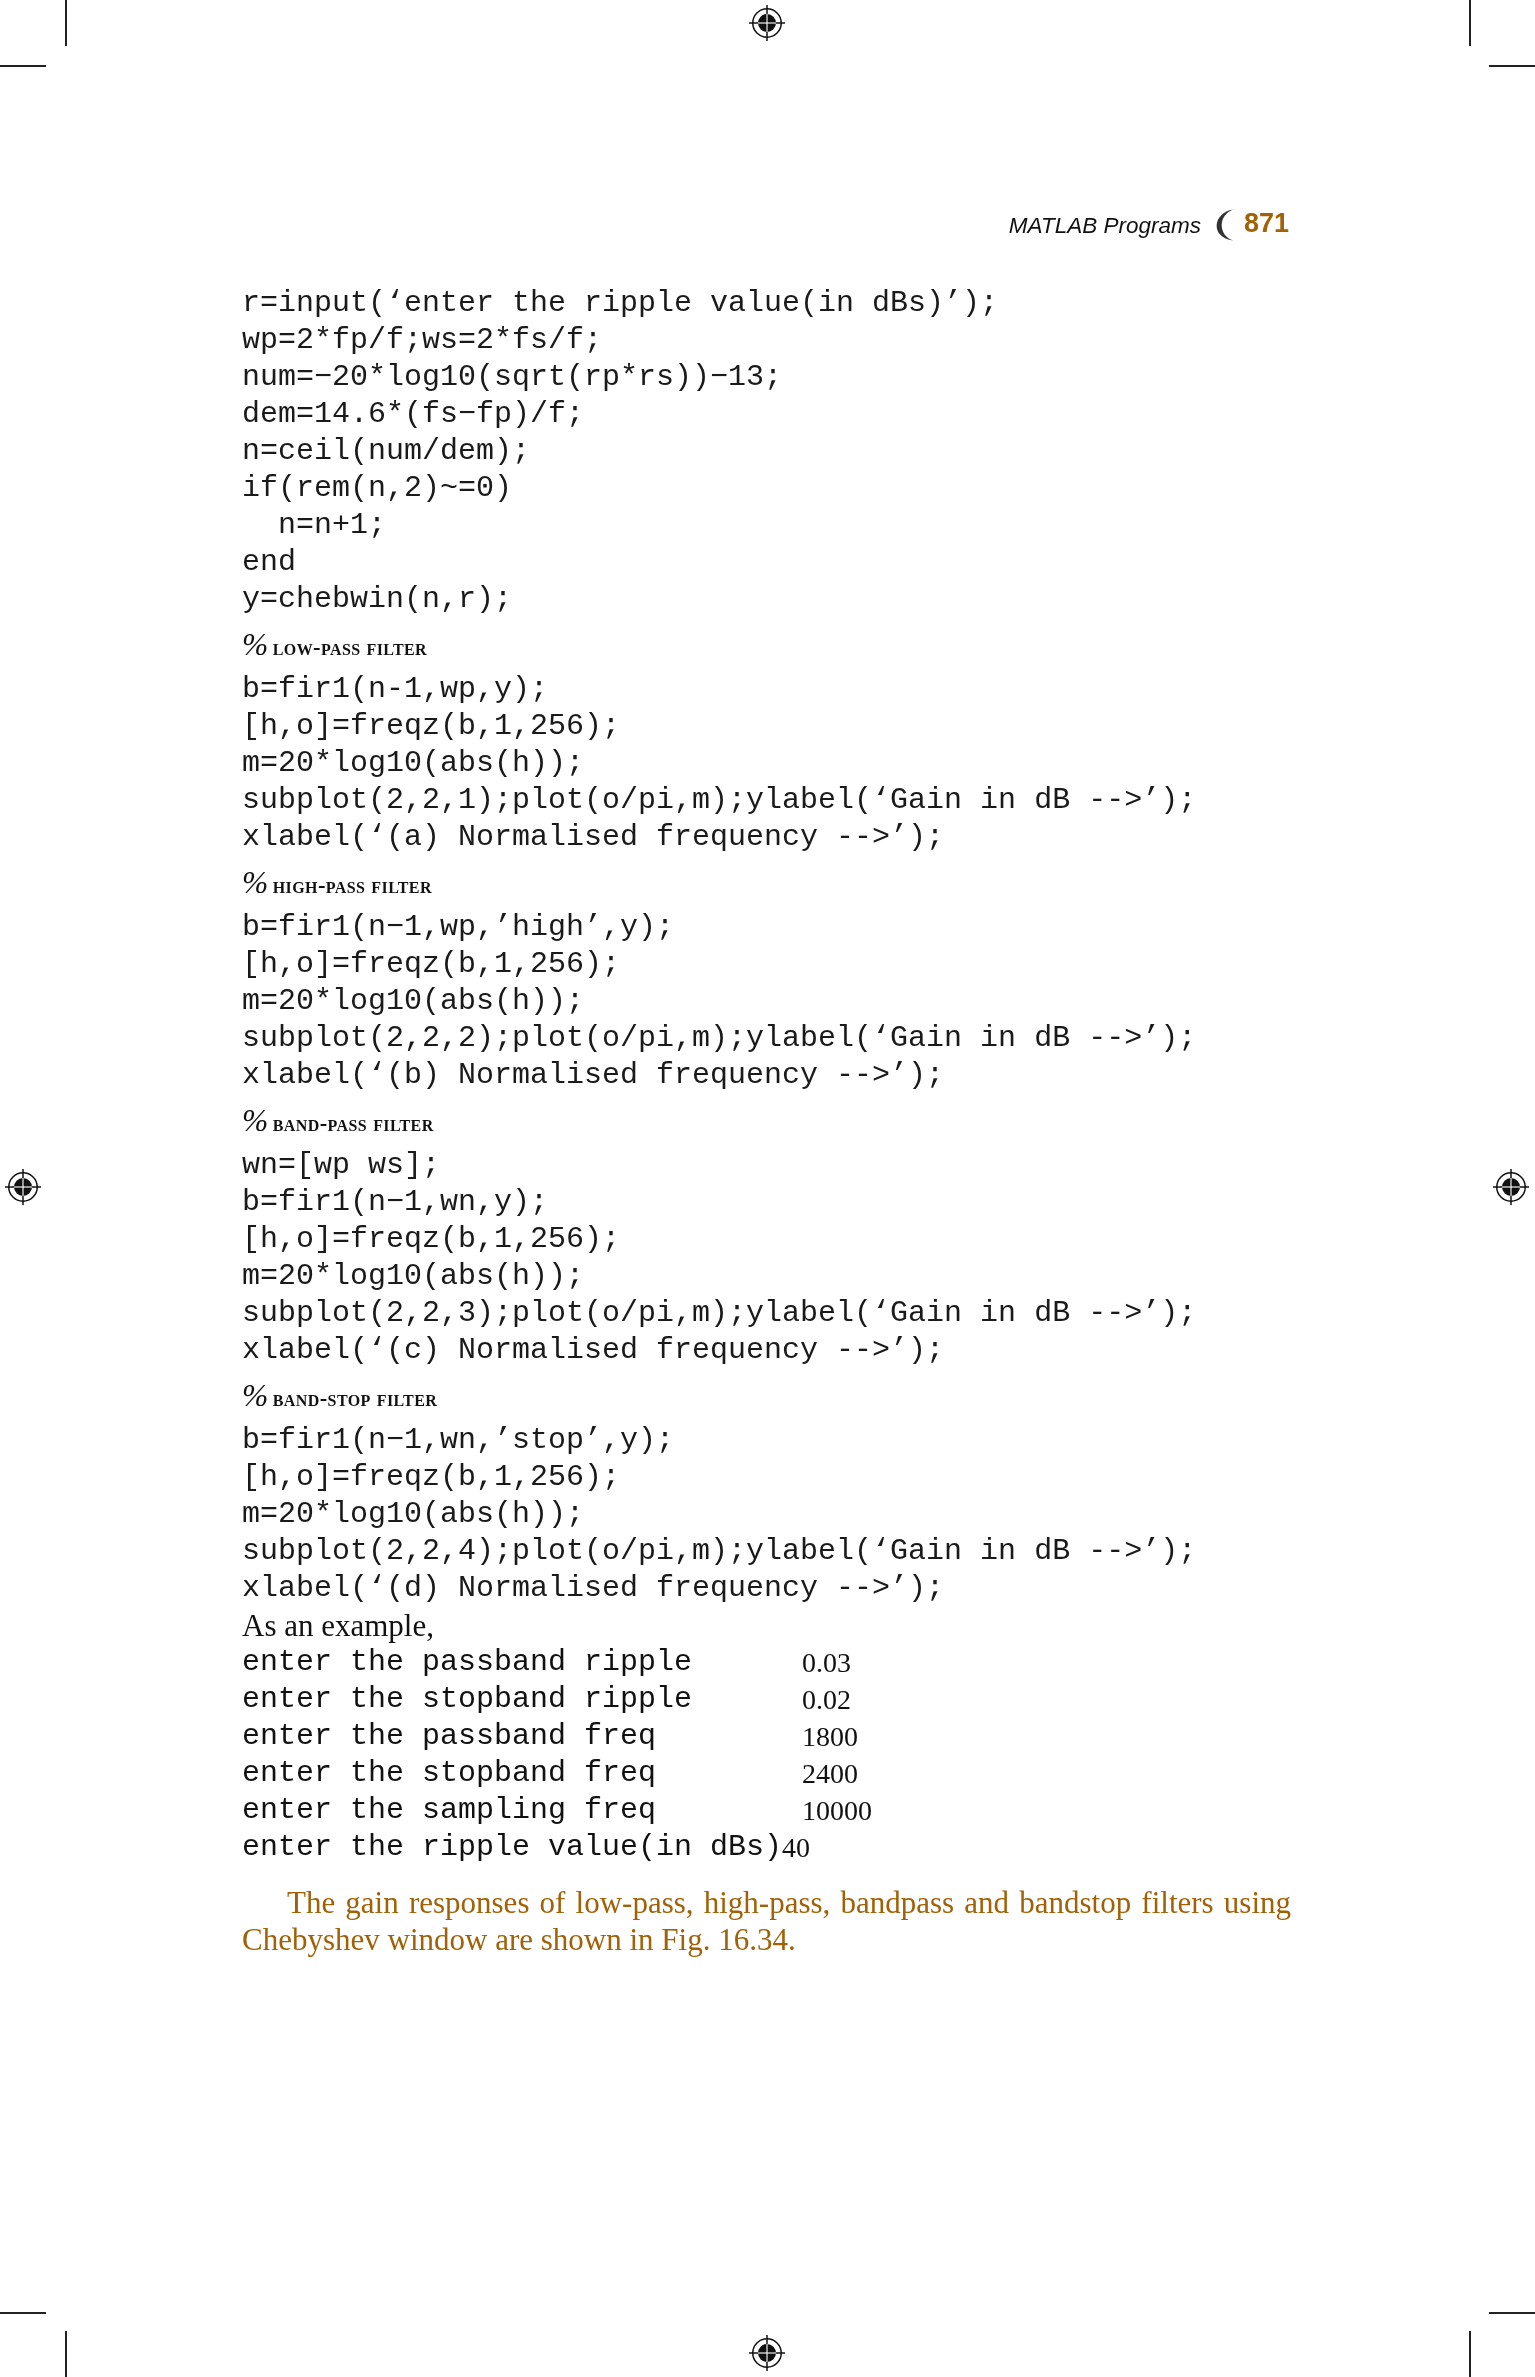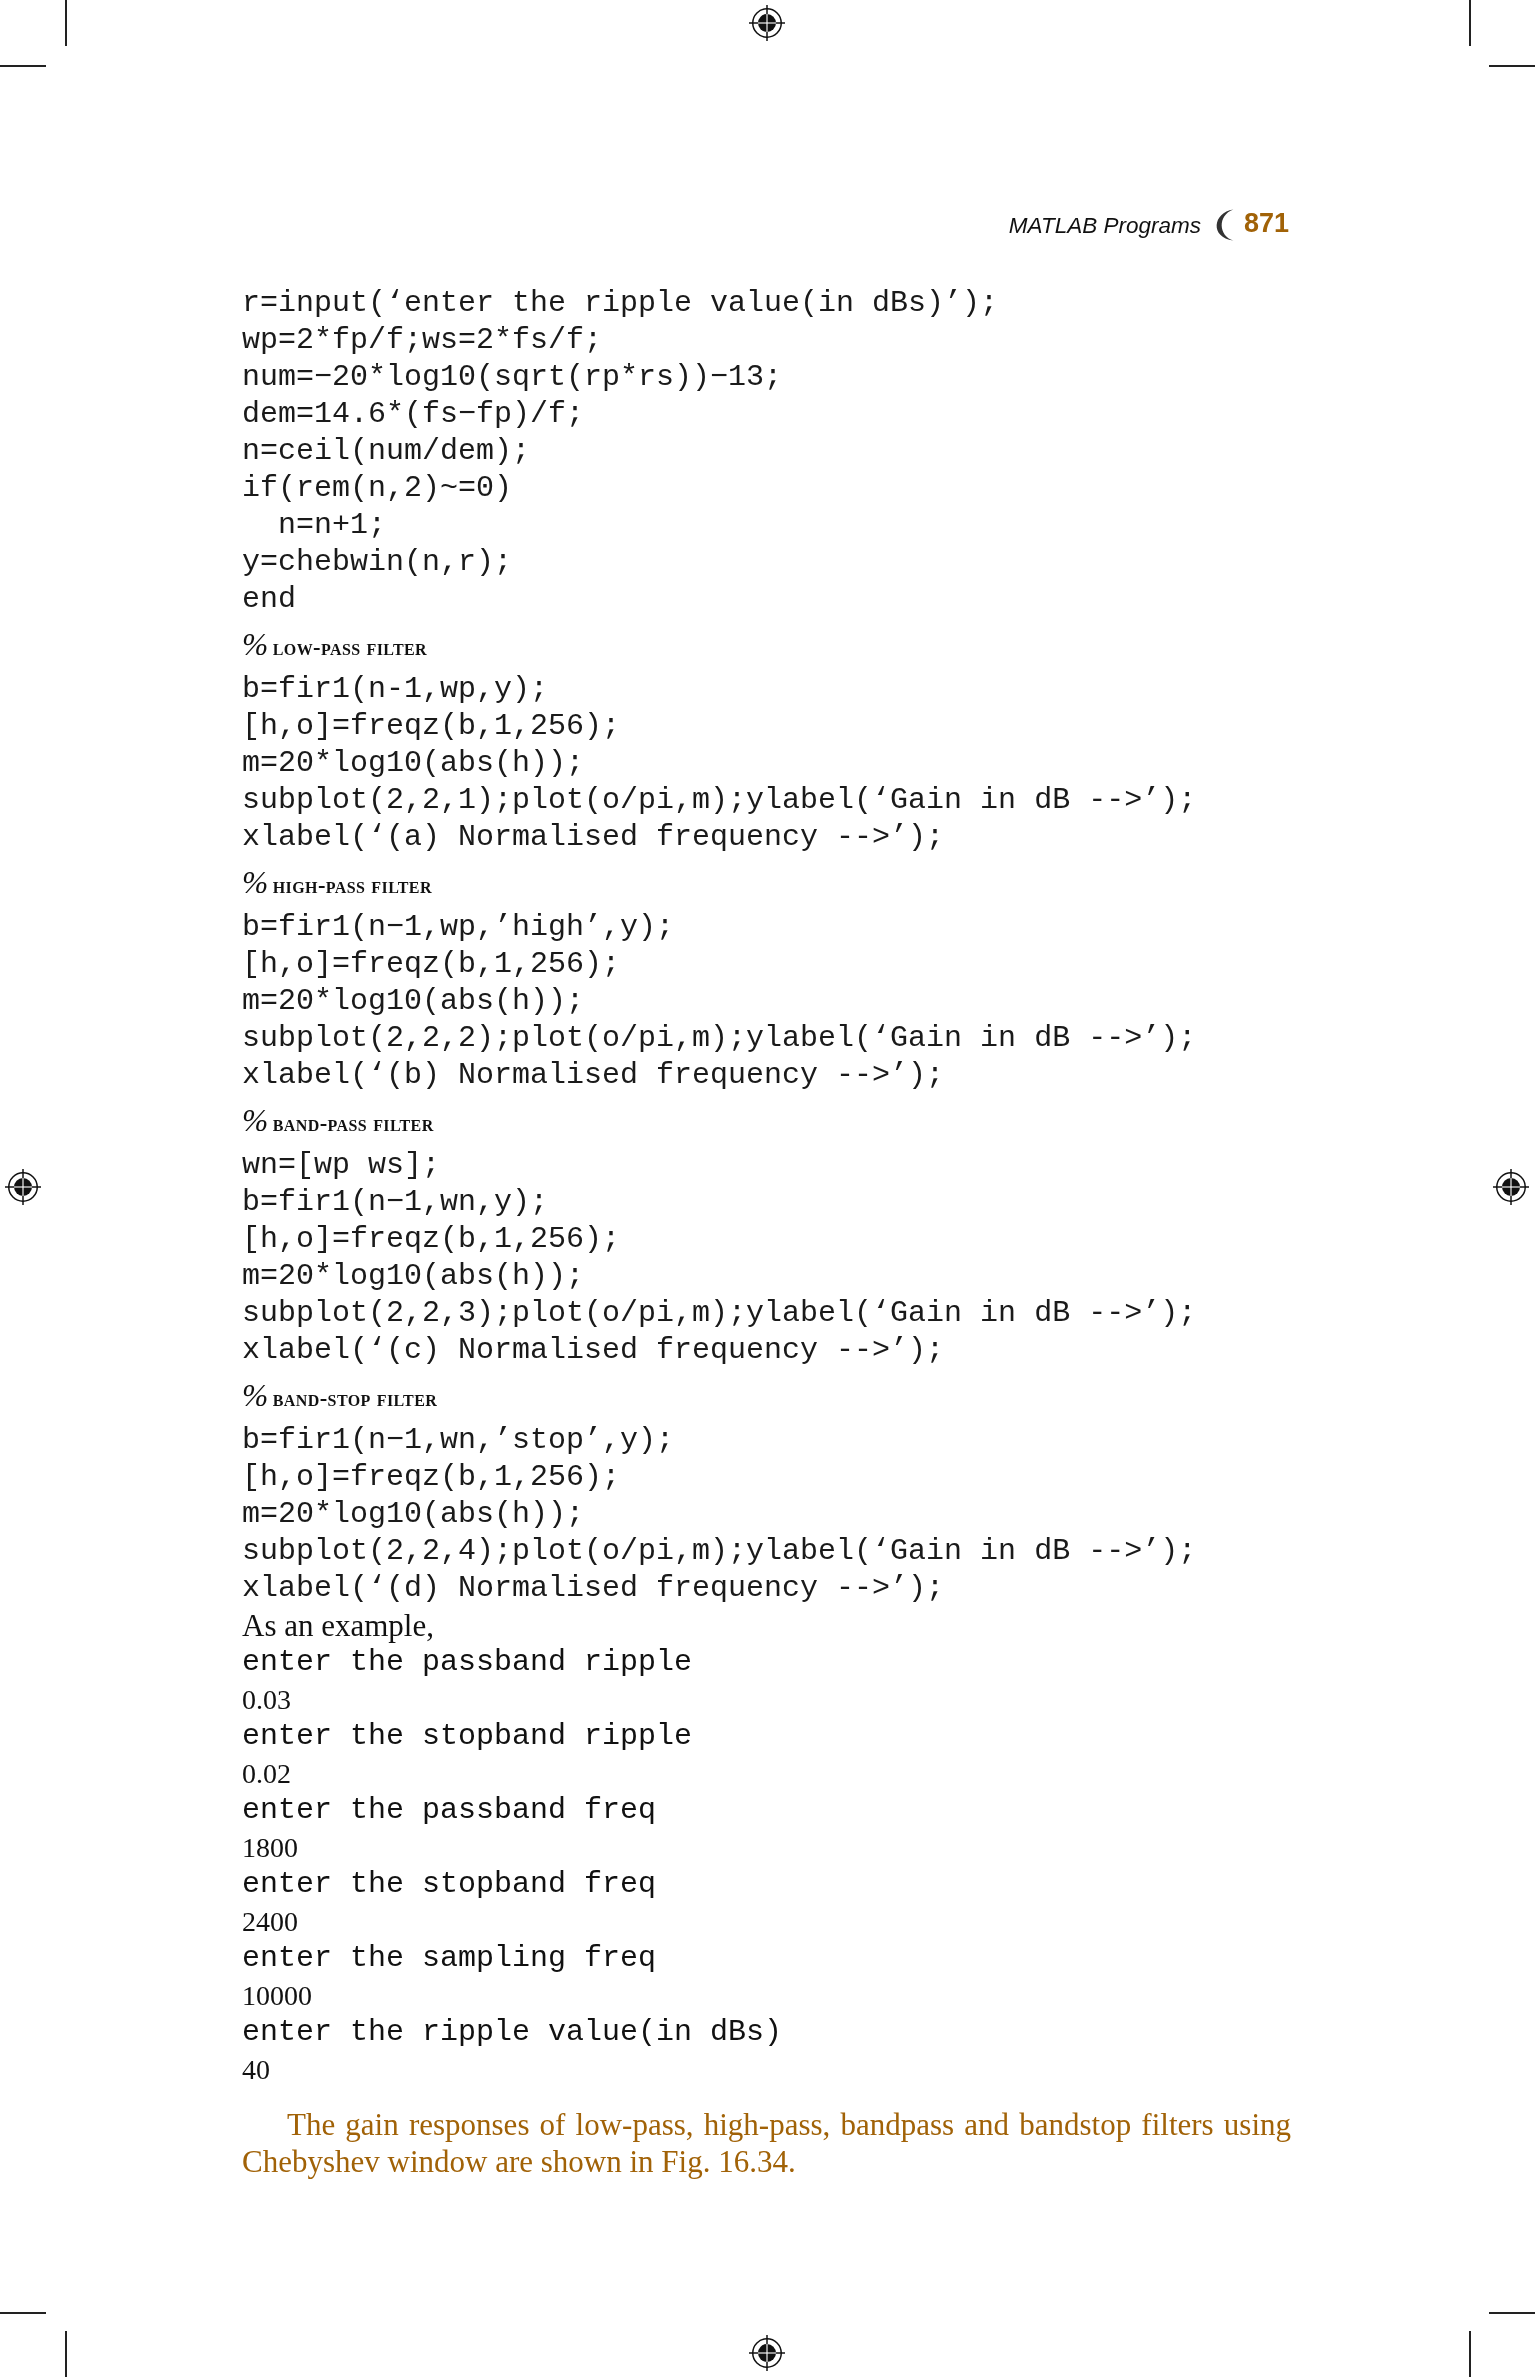--- a/index.html
+++ b/index.html
@@ -51,21 +51,21 @@
   .paragraph {
     font-family: "Liberation Serif", serif;
     font-size: 31px;
     line-height: 37px;
     color: #a16207;
     width: 1049px;
     text-indent: 45px;
     margin-top: 18px;
     text-align: justify;
   }
-  .io-row { display: flex; flex-direction: column; }
+  .io-row { display: flex; }
   .io-prompt { font-family: "Liberation Mono", monospace; font-size: 30px; line-height: 37px; white-space: pre; width: 560px; }
   .io-prompt.tight { width: auto; }
   .io-value { font-family: Liberation Serif, serif; font-size: 28px; line-height: 37px; white-space: pre; }
 </style>
 </head>
 <body>
 
 <div class="page">
 
   <div class="crop v" style="left:65px; top:0;"></div>
@@ -121,22 +121,22 @@
   <div class="content">
 
     <div>
       <div class="code-line">r=input(‘enter the ripple value(in dBs)’);</div>
       <div class="code-line">wp=2*fp/f;ws=2*fs/f;</div>
       <div class="code-line">num=−20*log10(sqrt(rp*rs))−13;</div>
       <div class="code-line">dem=14.6*(fs−fp)/f;</div>
       <div class="code-line">n=ceil(num/dem);</div>
       <div class="code-line">if(rem(n,2)~=0)</div>
       <div class="code-line">  n=n+1;</div>
+      <div class="code-line">end</div>
       <div class="code-line">y=chebwin(n,r);</div>
-      <div class="code-line">end</div>
     </div>
 
     <div>
       <div class="section-head">
         <span class="pct">%</span><span class="title">LOW-PASS FILTER</span>
       </div>
       <div class="code-line">b=fir1(n-1,wp,y);</div>
       <div class="code-line">[h,o]=freqz(b,1,256);</div>
       <div class="code-line">m=20*log10(abs(h));</div>
       <div class="code-line">subplot(2,2,1);plot(o/pi,m);ylabel(‘Gain in dB --&gt;’);</div>

